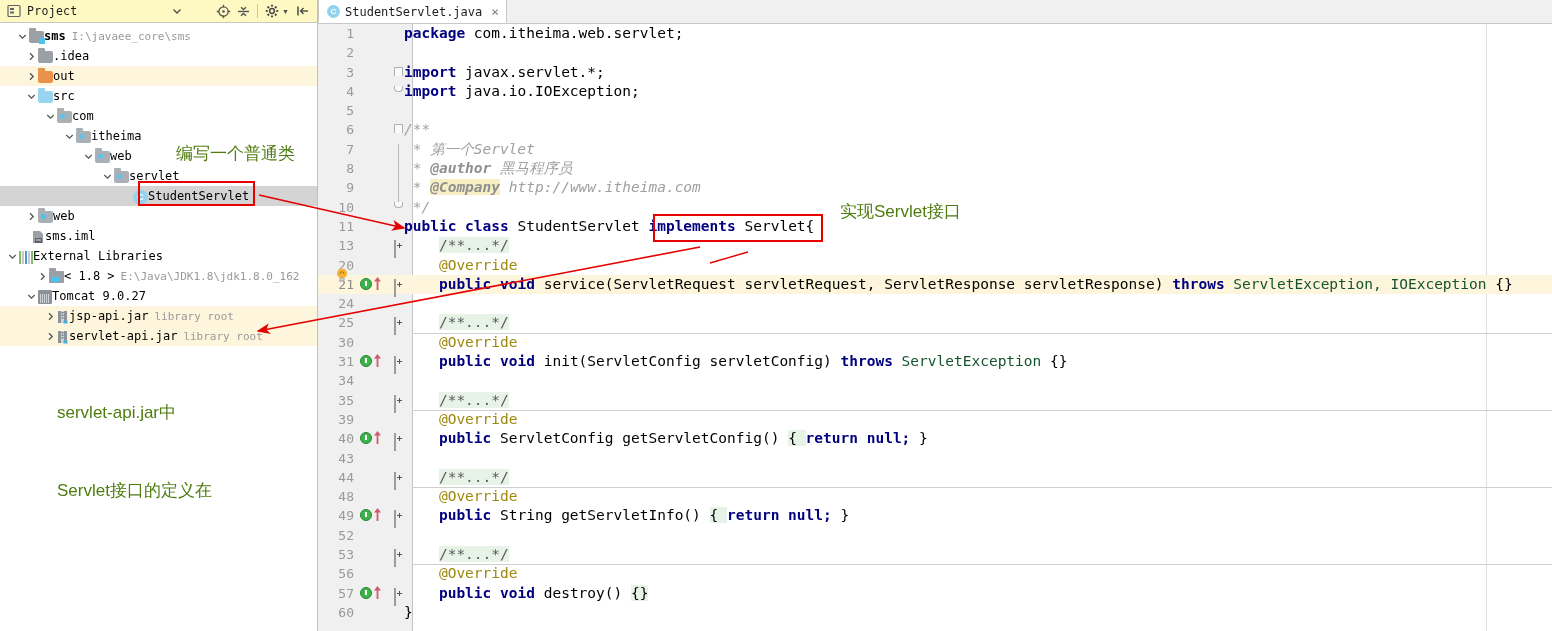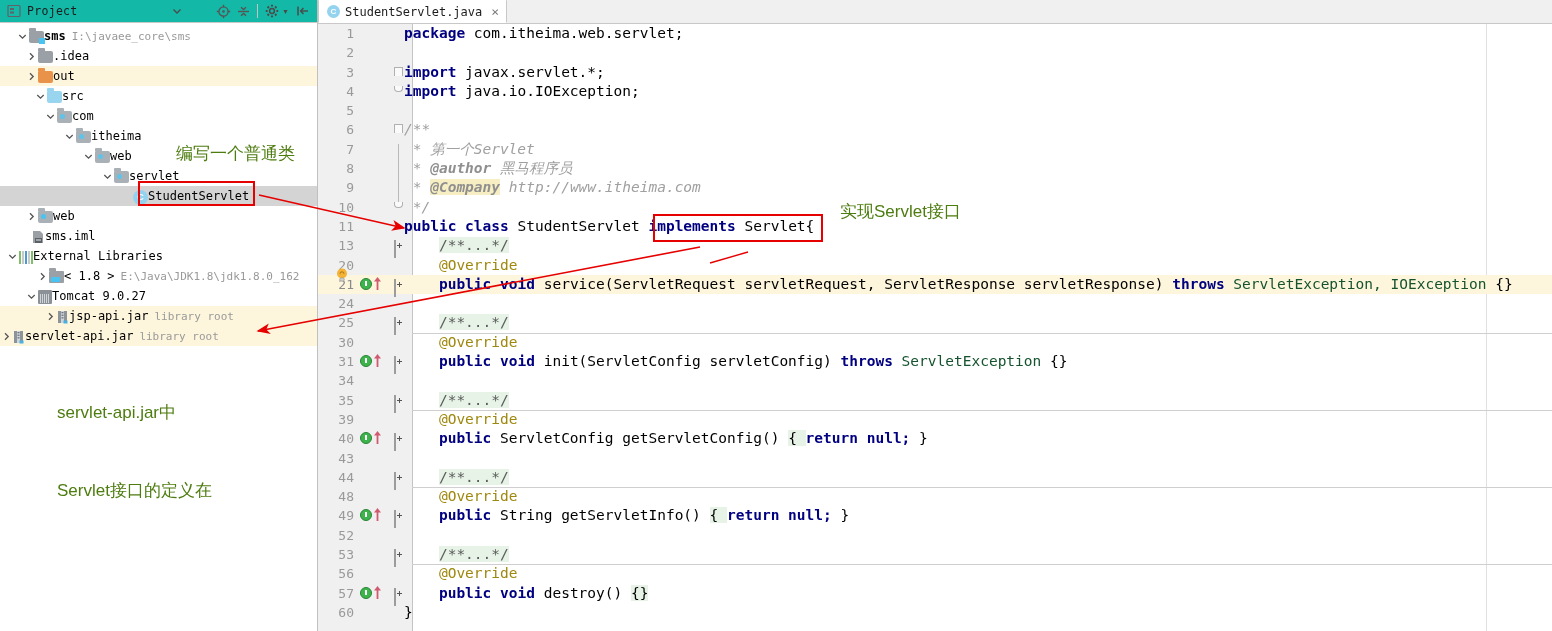--- a/index.html
+++ b/index.html
@@ -19,21 +19,21 @@
   #project-panel {
     position: absolute; left: 0; top: 0;
     width: 318px; height: 631px;
     background: #ffffff;
     border-right: 1px solid #c0c0c0;
     box-sizing: border-box;
   }
   #project-toolbar {
     position: relative;
     height: 23px;
-    background: #14b8a6;
+    background: #fef9c3;
     border-bottom: 1px solid #c8c8c8;
     display: flex; align-items: center;
     box-sizing: border-box;
   }
   #project-toolbar .pt-icon {
     width: 16px; height: 16px;
     margin-left: 6px;
     display: flex; align-items: center; justify-content: center;
     flex: none;
   }
@@ -369,21 +369,21 @@
         </div>
         <div class="tree-row hl" style="padding-left: 25px;">
           <span class="twisty">
             <svg width="9" height="9" viewBox="0 0 9 9">
               <path d="M3 1.3 L6.2 4.5 L3 7.7" fill="none" stroke="#555" stroke-width="1.3"></path>
             </svg>
           </span>
           <span class="folder f-orange"></span>
           <span class="tlabel">out</span>
         </div>
-        <div class="tree-row" style="padding-left: 34px;">
+        <div class="tree-row" style="padding-left: 25px;">
           <span class="twisty">
             <svg width="9" height="9" viewBox="0 0 9 9">
               <path d="M1.3 3 L4.5 6.2 L7.7 3" fill="none" stroke="#555" stroke-width="1.3"></path>
             </svg>
           </span>
           <span class="folder f-blue"></span>
           <span class="tlabel">src</span>
         </div>
         <div class="tree-row" style="padding-left: 44px;">
           <span class="twisty">
@@ -488,21 +488,21 @@
               <rect x="1" y="1" width="9" height="12" fill="#8c9399"></rect>
               <rect x="4" y="1" width="3" height="12" fill="#cfd6db"></rect>
               <rect x="4.5" y="2" width="2" height="1.3" fill="#6d757b"></rect>
               <rect x="4.5" y="4.6" width="2" height="1.3" fill="#6d757b"></rect>
               <rect x="4.5" y="7.2" width="2" height="1.3" fill="#6d757b"></rect>
               <rect x="6.5" y="10.5" width="4" height="3" fill="#49b0e0"></rect>
             </svg></span>
           <span class="tlabel">jsp-api.jar</span>
           <span class="tsub">library root</span>
         </div>
-        <div class="tree-row hl" style="">
+        <div class="tree-row hl" style="padding-left: 44px;">
           <span class="twisty">
             <svg width="9" height="9" viewBox="0 0 9 9">
               <path d="M3 1.3 L6.2 4.5 L3 7.7" fill="none" stroke="#555" stroke-width="1.3"></path>
             </svg>
           </span>
           <span class="jar-icon"><svg width="12" height="14" viewBox="0 0 12 14">
               <rect x="1" y="1" width="9" height="12" fill="#8c9399"></rect>
               <rect x="4" y="1" width="3" height="12" fill="#cfd6db"></rect>
               <rect x="4.5" y="2" width="2" height="1.3" fill="#6d757b"></rect>
               <rect x="4.5" y="4.6" width="2" height="1.3" fill="#6d757b"></rect>

